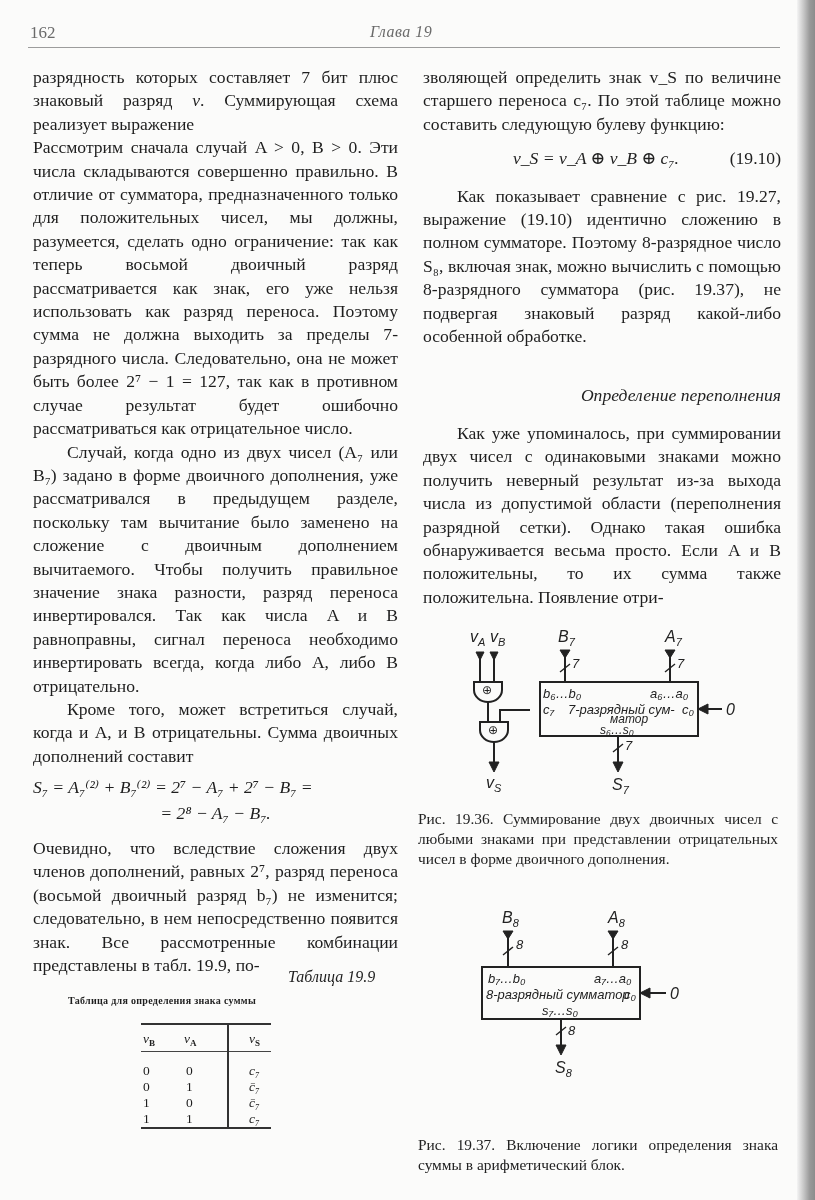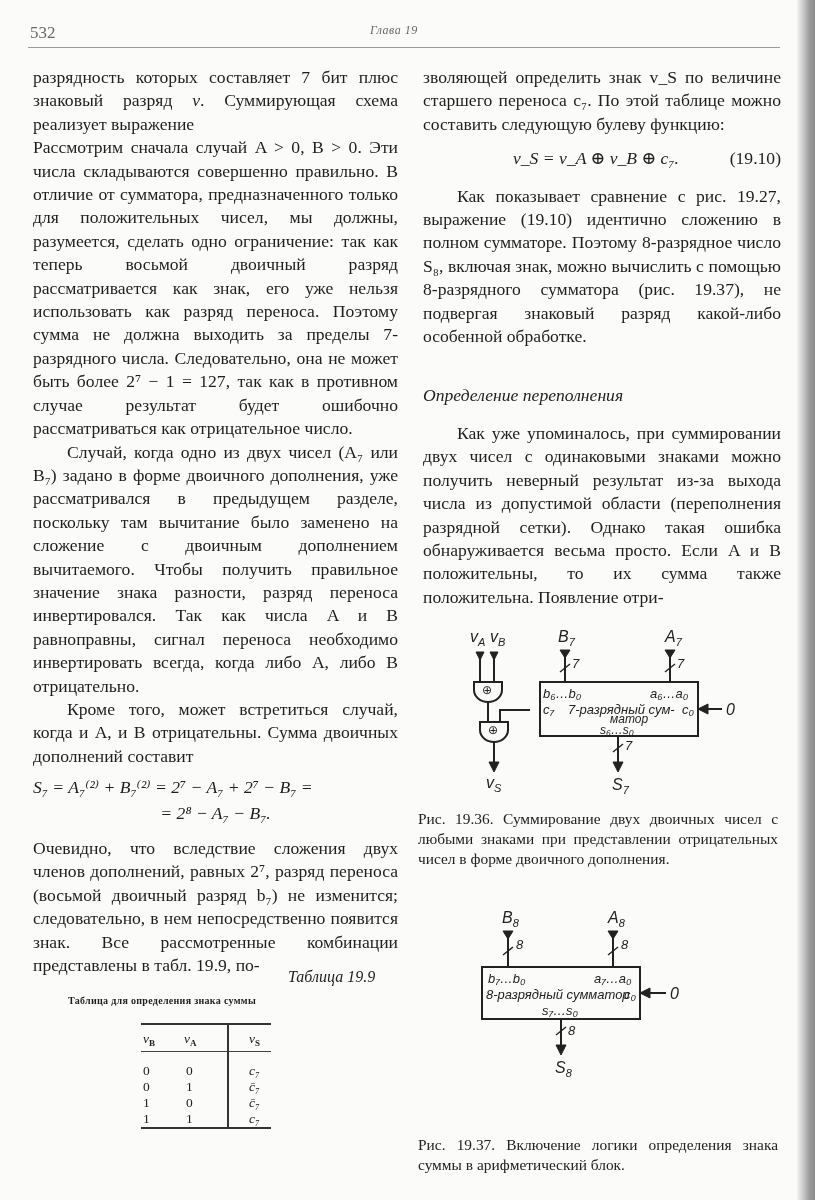--- a/index.html
+++ b/index.html
@@ -11,34 +11,34 @@
     color: #1e1e1e;
   }
   .spine {
     position: absolute; top: 0; right: 0; width: 18px; height: 1200px;
     background: linear-gradient(to right, #f4f4f4 0%, #c9c9c9 35%, #9a9a9a 70%, #8c8c8c 100%);
   }
   .header {
     position: absolute; top: 17px; left: 28px; width: 752px; height: 30px;
   }
   .page-num { position: absolute; left: 2px; top: 6px; font-size: 17px; color: #6a6a6a; }
-  .running-head { position: absolute; left: 342px; top: 6px; font-size: 12px; font-style: italic; color: #6a6a6a; letter-spacing: 0.5px; }
+  .running-head { position: absolute; left: 342px; top: 6px; font-size: 16px; font-style: italic; color: #6a6a6a; letter-spacing: 0.5px; }
   .header-rule { position: absolute; left: 0; top: 30px; width: 752px; height: 1px; background: #9c9c9c; }
 
   .col { position: absolute; font-size: 17.6px; line-height: 23.4px; text-align: justify; }
   .col-left { left: 33px; top: 66px; width: 365px; }
   .col-right { left: 423px; top: 66px; width: 358px; }
   .col p { margin: 0; }
   .indent { text-indent: 34px; }
   i.m { font-style: italic; }
   sub { font-size: 11px; vertical-align: -3px; line-height: 0; }
   .formula { text-align: center; margin: 10px 0 11px 0; font-size: 17.6px; }
   .formula-row { display: flex; justify-content: space-between; margin: 11px 0 14px 0; }
   .formula-row .expr { margin-left: 90px; }
-  .section-title { text-align: left; font-style: italic; margin: 36px 0 14px 0; }
+  .section-title { text-align: right; font-style: italic; margin: 36px 0 14px 0; }
 
   .fig { position: absolute; }
   .caption { position: absolute; font-size: 15.4px; line-height: 20px; text-align: justify; color: #222; }
 
   .table-label { position: absolute; left: 288px; top: 968px; font-size: 16px; font-style: italic; }
   .table-title { position: absolute; left: 68px; top: 995px; font-size: 10px; font-weight: bold; letter-spacing: 0.3px; }
   .table-wrap { position: absolute; left: 141px; top: 1021px; width: 130px; height: 109px; }
   .table-wrap .rule-top { position: absolute; left: 0; top: 2px; width: 130px; height: 1.5px; background: #333; }
   .table-wrap .rule-mid { position: absolute; left: 0; top: 30px; width: 130px; height: 1px; background: #444; }
   .table-wrap .rule-bot { position: absolute; left: 0; top: 106px; width: 130px; height: 1.5px; background: #333; }
@@ -46,21 +46,21 @@
   .cell { position: absolute; font-size: 13.5px; line-height: 16px; }
   .hdr { font-style: italic; }
   .hdr sub { font-size: 9px; font-style: normal; font-weight: bold; vertical-align: -3px; }
 </style>
 </head>
 <body>
 
 <div class="spine"></div>
 
 <div class="header">
-  <span class="page-num">532</span>
+  <span class="page-num">162</span>
   <span class="running-head">Глава 19</span>
   <div class="header-rule"></div>
 </div>
 
 <div class="col col-left">
   <p>
     <span>разрядность которых составляет 7 бит</span>
     <span>плюс знаковый разряд </span><i class="m">v</i><span>. Суммирующая схема реализует выражение</span>
   </p>
   <p>Рассмотрим сначала случай A &gt; 0, B &gt; 0. Эти числа складываются совершенно правильно. В отличие от сумматора, предназначенного только для положительных чисел, мы должны, разумеется, сделать одно ограничение: так как теперь восьмой двоичный разряд рассматривается как знак, его уже нельзя использовать как разряд переноса. Поэтому сумма не должна выходить за пределы 7-разрядного числа. Следовательно, она не может быть более 2⁷ − 1 = 127, так как в противном случае результат будет ошибочно рассматриваться как отрицательное число.</p>

